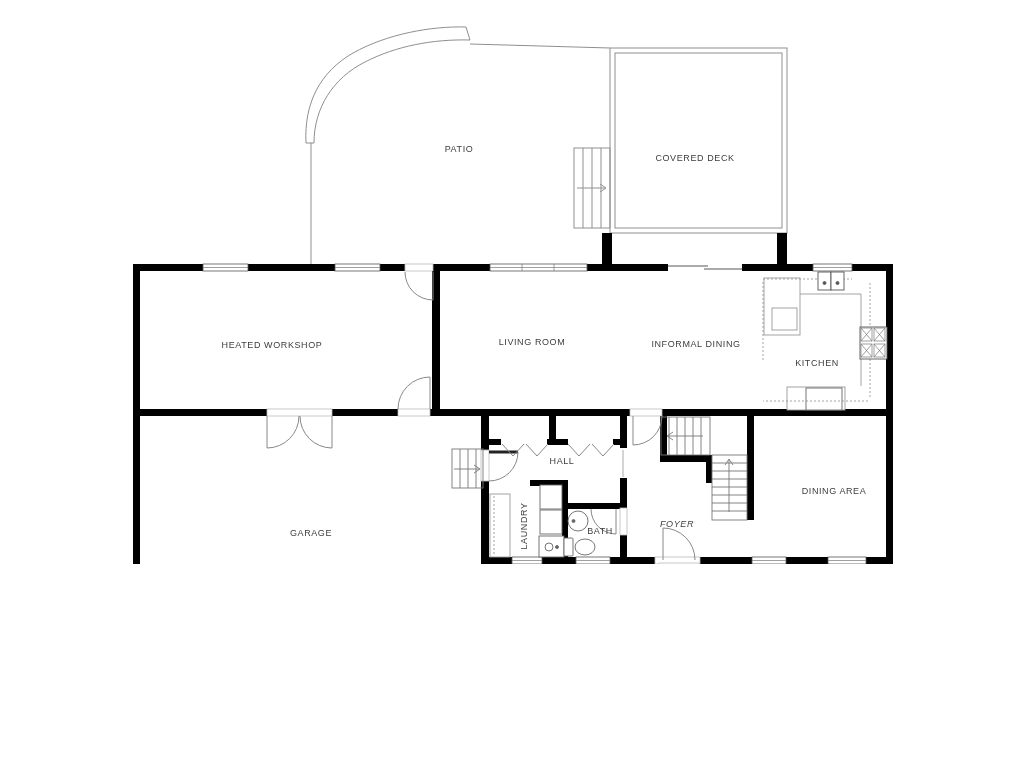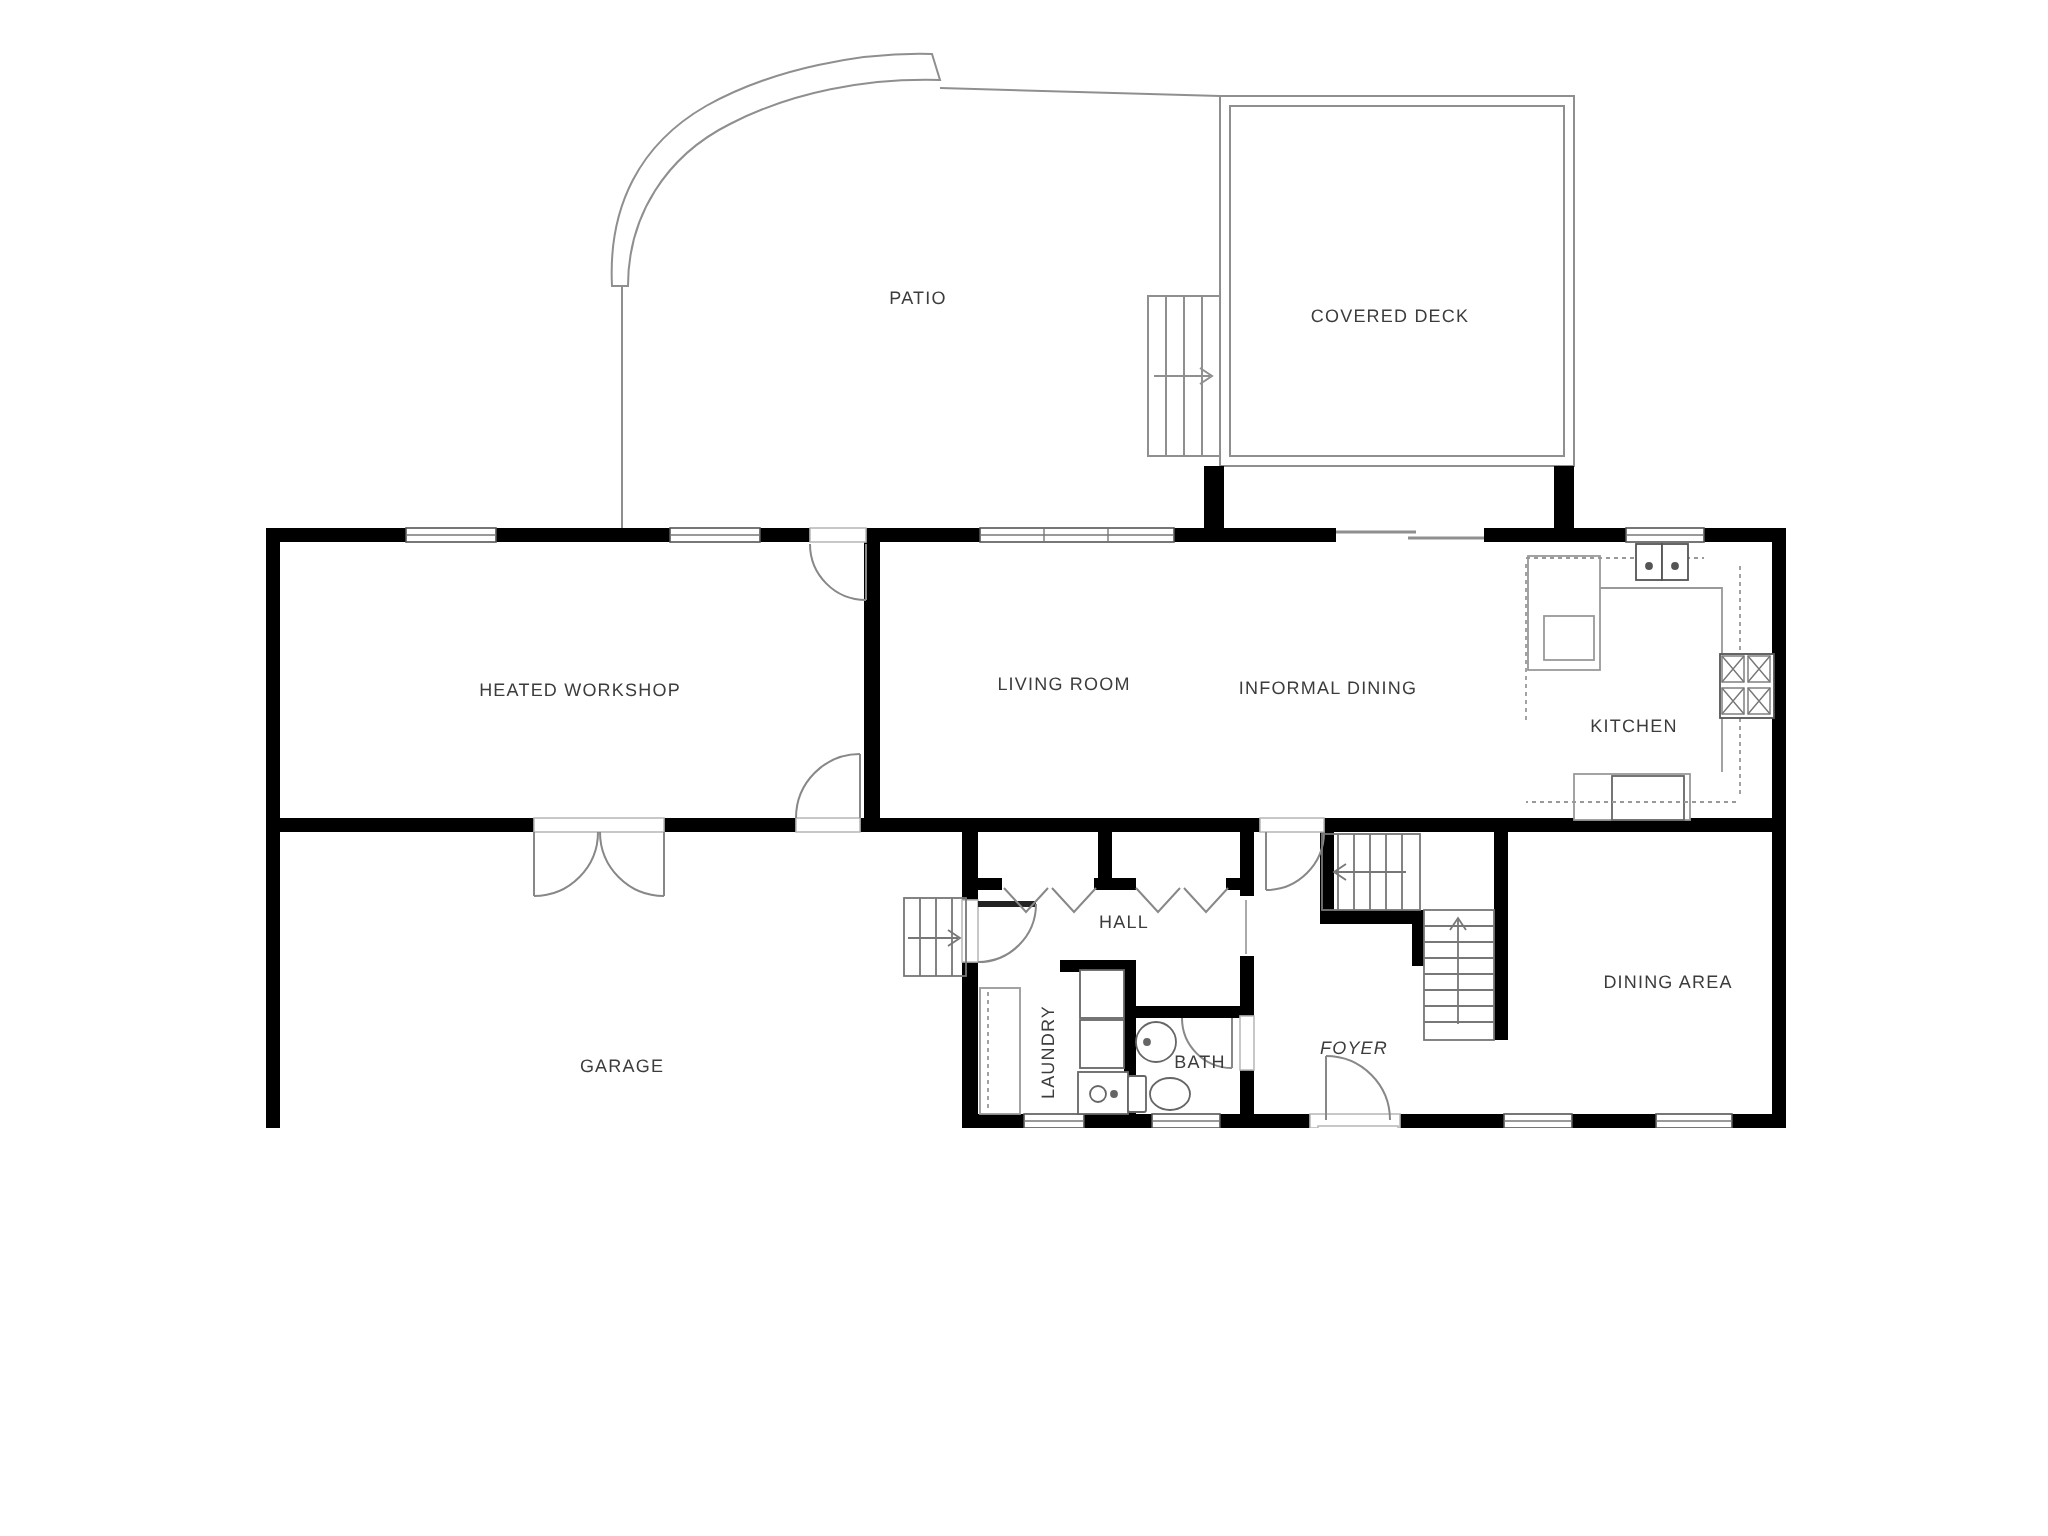--- a/index.html
+++ b/index.html
@@ -298,23 +298,23 @@
     </g>
     <g stroke="#666666">
       <rect x="564" y="538" width="9" height="18" rx="1"></rect>
       <ellipse cx="585" cy="547" rx="10" ry="8"></ellipse>
     </g>
   </g>
 </svg>
 
 <div class="label" style="left:459px;top:149px;">PATIO</div>
 <div class="label" style="left:695px;top:158px;">COVERED DECK</div>
-<div class="label" style="left:290px;top:345px;">HEATED WORKSHOP</div>
+<div class="label" style="left:272px;top:345px;">HEATED WORKSHOP</div>
 <div class="label" style="left:532px;top:342px;">LIVING ROOM</div>
-<div class="label" style="left:664px;top:344px;">INFORMAL DINING</div>
+<div class="label" style="left:696px;top:344px;">INFORMAL DINING</div>
 <div class="label" style="left:817px;top:363px;">KITCHEN</div>
 <div class="label" style="left:311px;top:533px;">GARAGE</div>
 <div class="label" style="left:562px;top:461px;">HALL</div>
 <div class="label vertical" style="left:524px;top:526px;">LAUNDRY</div>
 <div class="label" style="left:600px;top:531px;">BATH</div>
 <div class="label" style="left:677px;top:524px;font-style:italic;">FOYER</div>
 <div class="label" style="left:818px;top:491px;padding-left:32px;">DINING AREA</div>
 <div class="label" style="left:688px;top:597px;">PORCH</div>
 
 

